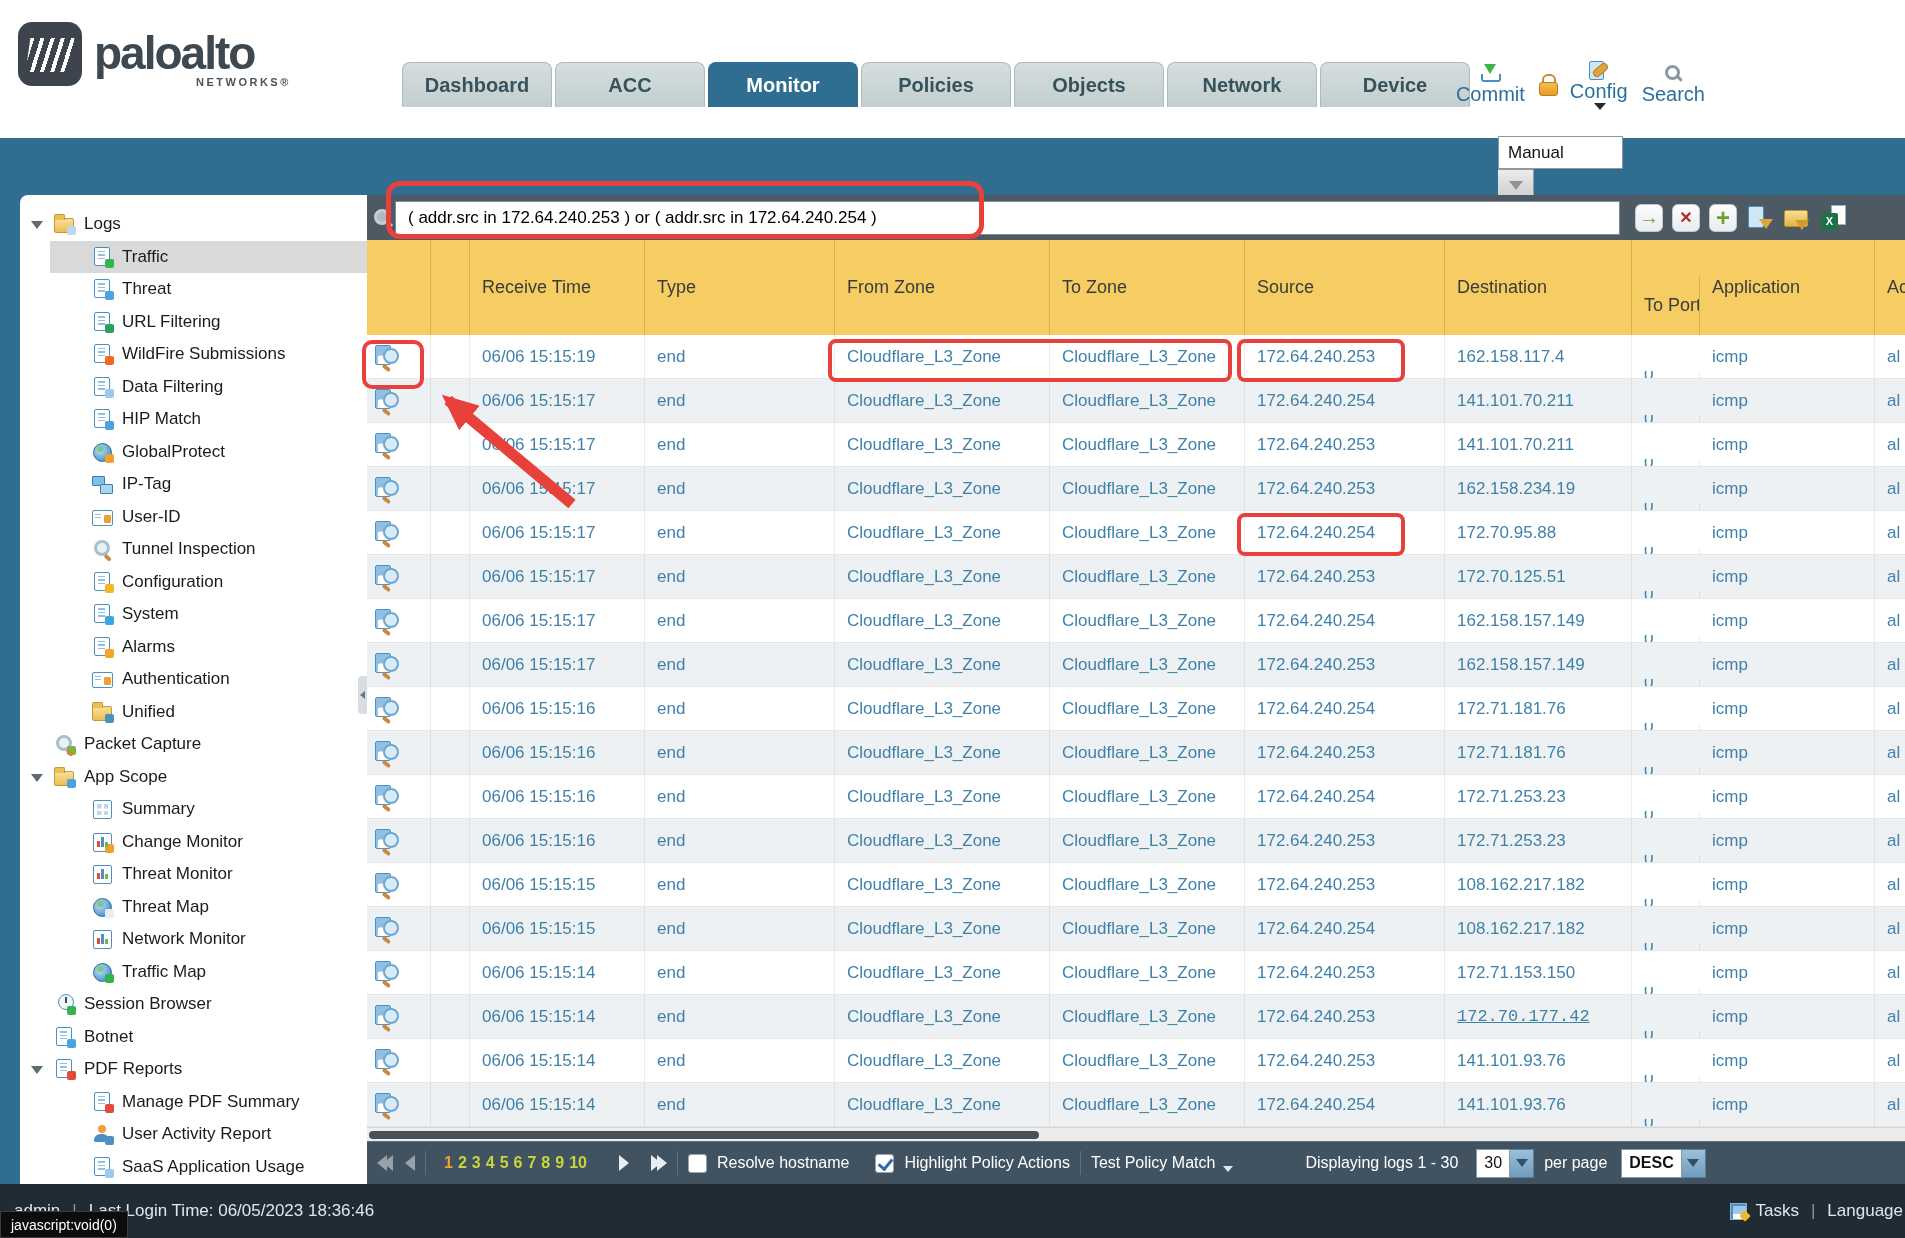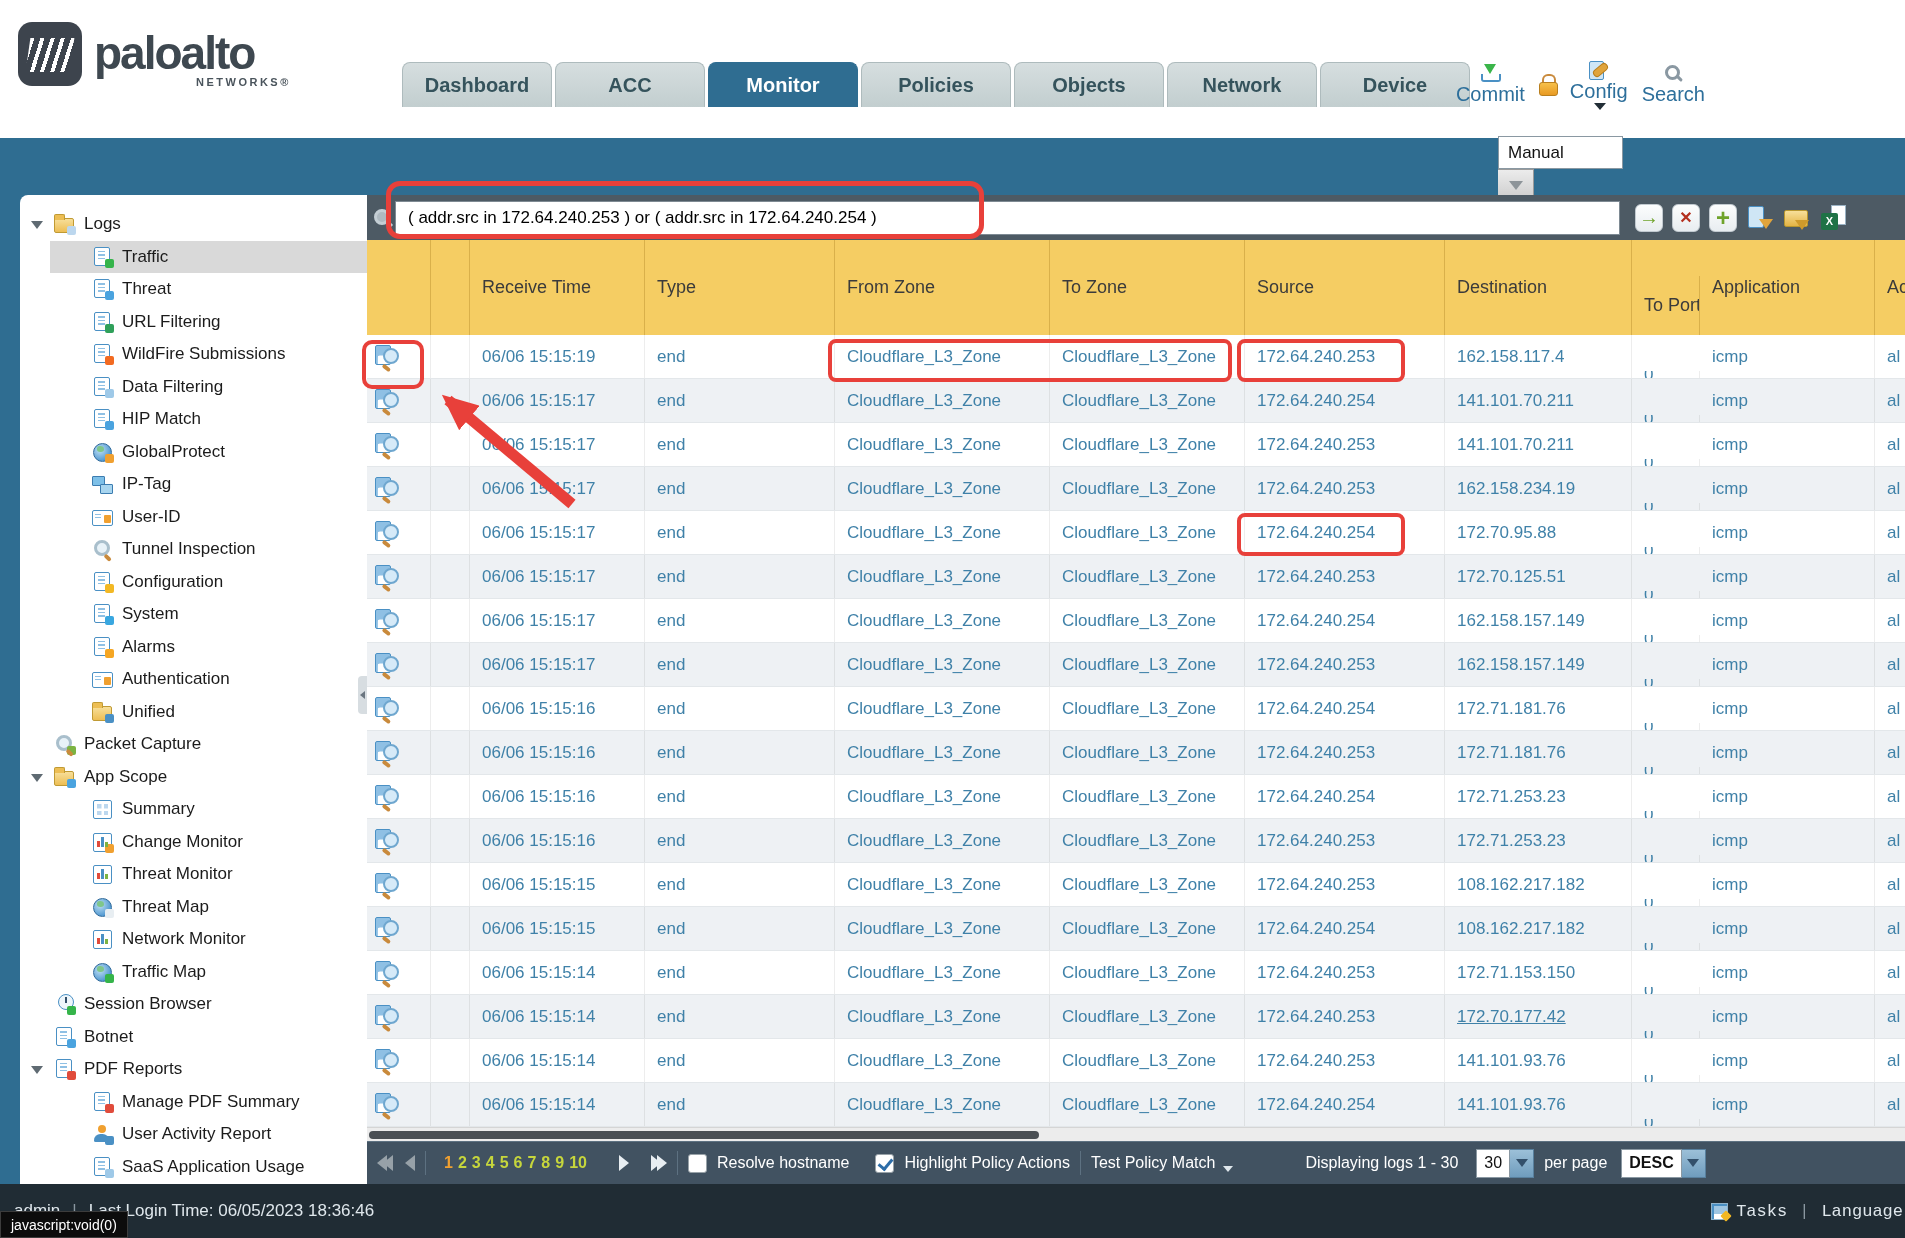--- a/index.html
+++ b/index.html
@@ -115,21 +115,21 @@
   
   .content{position:absolute;left:367px;top:240px;width:1538px;height:901px;background:#fff;overflow:hidden;}
   .t-header{display:flex;height:95px;background:#f5cd63;}
   .hcell{display:flex;align-items:center;padding-left:12px;font-size:18px;color:#3b3b3b;border-right:1px solid rgba(166,124,28,.35);cursor:pointer;white-space:nowrap;overflow:hidden;flex:0 0 auto;}
   .t-row{display:flex;height:44px;background:#fff;border-bottom:1px solid #e3e7ea;}
   .t-row.alt{background:#eef1f4;}
   .cell{display:flex;align-items:center;padding-left:12px;font-size:17px;color:#3f81a8;border-right:1px solid rgba(0,0,0,.07);white-space:nowrap;overflow:hidden;flex:0 0 auto;}
   .c0{width:64px;} .c1{width:39px;} .c2{width:175px;} .c3{width:190px;} .c4{width:215px;} .c5{width:195px;}
   .c6{width:200px;} .c7{width:187px;} .c8{width:68px;margin-top:36px;} .c9{width:175px;} .c10{width:120px;border-right:none;}
   .cell.c0{padding-left:8px;}
-  .linkline{text-decoration:underline;cursor:pointer;}
+  .linkline{text-decoration:underline;cursor:pointer;font-family:Liberation Mono, monospace;}
   .detail-ico{width:24px;height:25px;position:relative;cursor:pointer;display:inline-block;}
   .detail-ico::before{content:'';position:absolute;left:0;top:1px;width:14px;height:18px;background:#fff;border:1.5px solid #4a90c4;border-radius:2px;
     box-shadow:inset 3px 3px 0 -1.5px #8fc0e4, inset 3px 7px 0 -1.5px #8fc0e4, inset 3px 11px 0 -1.5px #8fc0e4;}
   .detail-ico::after{content:'';position:absolute;right:0;top:4px;width:12px;height:12px;border-radius:50%;border:2.5px solid #6fa7cf;background:#d6eaf8;}
   .detail-ico .h{position:absolute;left:7px;bottom:0;width:9px;height:3.5px;background:#c98a3c;border-radius:2px;transform:rotate(38deg);}
   .hscroll{position:absolute;left:0;bottom:0;width:1538px;height:14px;background:#ececec;border-top:1px solid #d5d5d5;}
   .hscroll .thumb{position:absolute;left:2px;top:3px;width:670px;height:8px;background:#4a4f54;border-radius:4px;cursor:pointer;}
 
   
   .pagbar{position:absolute;left:367px;top:1141px;width:1538px;height:43px;background:#415261;border-top:1px solid #5d7181;display:flex;align-items:center;color:#fff;font-size:16px;overflow:hidden;padding-left:10px;}
@@ -146,21 +146,21 @@
   .caret-sm{width:0;height:0;border-left:5px solid transparent;border-right:5px solid transparent;border-top:6px solid #dfe7ec;margin-left:8px;}
   .mini-sel{display:flex;align-items:center;margin-left:18px;cursor:pointer;}
   .mini-box{height:29px;background:#fff;color:#111;font-size:16px;display:flex;align-items:center;padding:0 7px;border:1px solid #8a98a2;}
   .mini-arrow{width:24px;height:29px;background:linear-gradient(#9cc0d8,#6f9cbd);border:1px solid #58809e;border-left:none;display:flex;align-items:center;justify-content:center;}
   .mini-arrow::after{content:'';border-left:6px solid transparent;border-right:6px solid transparent;border-top:8px solid #33506b;}
 
   
   .statusbar{position:absolute;left:0;top:1184px;width:1905px;height:54px;background:#202c34;display:flex;align-items:center;color:#dfe7ec;font-size:17px;}
   .sb-user{margin-left:14px;}
   .sb-sep{color:#8a97a0;margin:0 12px;}
-  .sb-right{margin-left:auto;display:flex;align-items:center;padding-right:2px;font-family:Liberation Mono, monospace;}
+  .sb-right{margin-left:auto;display:flex;align-items:center;padding-right:2px;}
   .ic-tasks{width:19px;height:17px;position:relative;margin-right:6px;cursor:pointer;}
   .ic-tasks::before{content:'';position:absolute;left:0;top:0;width:15px;height:15px;background:#fff;border:1px solid #8fb3cc;
     box-shadow:inset 3px 3px 0 -1px #4a90c4, inset 3px 7px 0 -1px #9fc6e2, inset 3px 11px 0 -1px #9fc6e2;}
   .ic-tasks::after{content:'';position:absolute;right:0;bottom:0;width:8px;height:8px;background:#f2b824;transform:rotate(45deg);border-radius:1px;}
   .sb-link{cursor:pointer;}
 
   
   .tooltip{position:absolute;left:0;top:1211px;height:27px;background:#0c0c0c;border:1px solid #3c3c3c;color:#fff;font-size:14px;display:flex;align-items:center;padding:0 10px;z-index:60;}
   .annot{position:absolute;border:4px solid #e8403a;border-radius:8px;z-index:50;pointer-events:none;}
   .an-filter{left:386px;top:181px;width:598px;height:58px;border-width:5px;border-radius:14px;}

